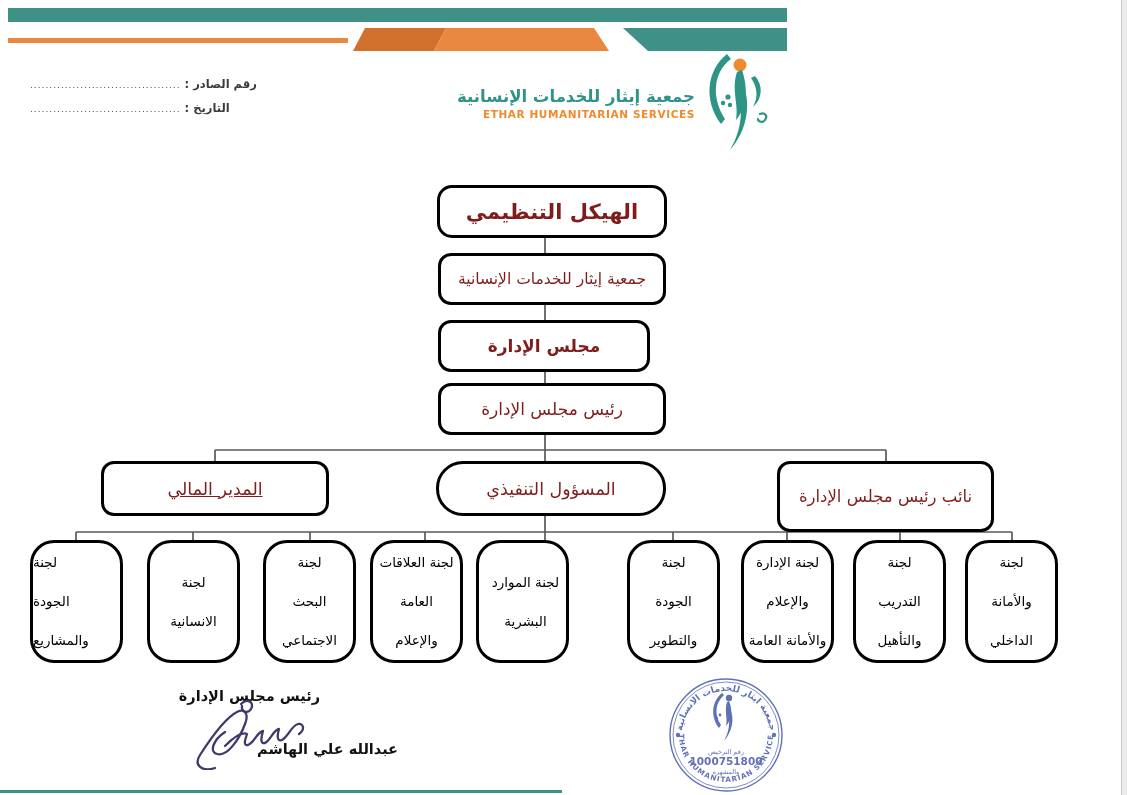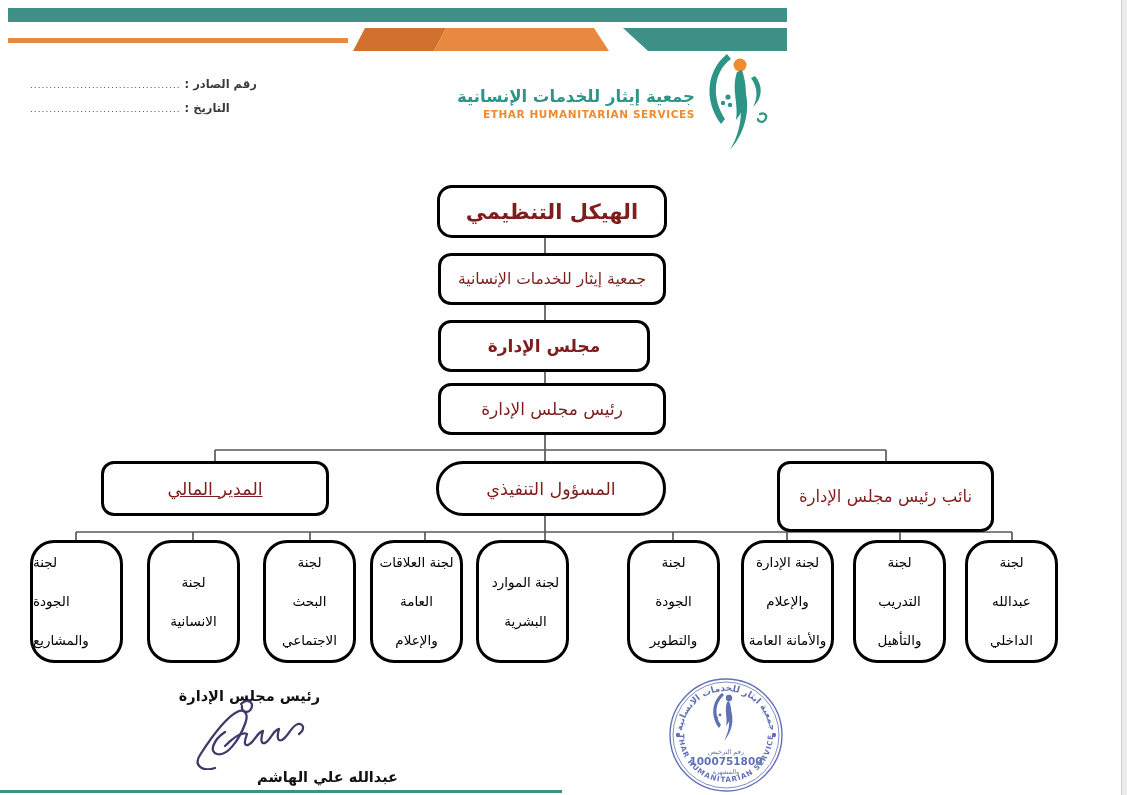--- a/index.html
+++ b/index.html
@@ -27,21 +27,21 @@
   .cbox{position:absolute;box-sizing:border-box;border:3px solid #000;border-radius:24px;background:#fff;
         display:flex;flex-direction:column;align-items:center;justify-content:center;direction:rtl;
         font-size:13.5px;color:#000;width:93px;height:123px;top:540px;text-align:center;}
   .cbox span{display:block;line-height:39px;white-space:nowrap;}
   .cbox.alignR{align-items:flex-end;padding-right:3px;}
 
   
   .sig-title{position:absolute;top:688px;left:194px;width:126px;text-align:center;direction:rtl;
              font-size:14.5px;font-weight:bold;color:#111;white-space:nowrap;}
   .sig-name{position:absolute;top:741px;left:272px;width:126px;text-align:center;direction:rtl;
-            font-size:14.5px;font-weight:bold;color:#111;white-space:nowrap;margin-top:28px;}
+            font-size:14.5px;font-weight:bold;color:#111;white-space:nowrap;}
 
   .connector{position:absolute;left:0;top:0;pointer-events:none;}
 </style>
 </head>
 <body>
 
 <div class="page">
 
   <svg class="abs" style="top:0;left:0" width="1127" height="60" viewBox="0 0 1127 60">
     <rect x="8" y="8" width="779" height="14" fill="#3F9086"></rect>
@@ -154,21 +154,21 @@
     <span>والإعلام</span>
     <span>والأمانة العامة</span>
   </div>
   <div class="cbox" style="left:853px;">
     <span>لجنة</span>
     <span>التدريب</span>
     <span>والتأهيل</span>
   </div>
   <div class="cbox" style="left:965px;">
     <span>لجنة</span>
-    <span>عبدالله</span>
+    <span>والأمانة</span>
     <span>الداخلي</span>
   </div>
 
   <div class="sig-title">رئيس مجلس الإدارة</div>
   <svg class="abs" style="top:698px;left:185px;" width="150" height="72" viewBox="0 0 150 72">
     <g fill="none" stroke="#403A6B" stroke-width="2.3" stroke-linecap="round" stroke-linejoin="round">
       <path d="M56,6 C62,0 70,4 66,11 C63,16 56,14 57,8"></path>
       <path d="M30,70 C18,74 8,68 15,57 C24,43 40,20 52,14 C60,10 64,16 60,26 C54,42 42,59 32,56 C24,54 28,42 40,34"></path>
       <path d="M40,48 C50,38 58,34 62,36 C60,42 58,48 63,47 C70,44 72,34 78,33 C76,40 75,46 80,45 C86,42 88,32 94,31 C92,38 92,44 97,42 C104,38 106,28 113,26 C119,25 120,32 114,36"></path>
     </g>

